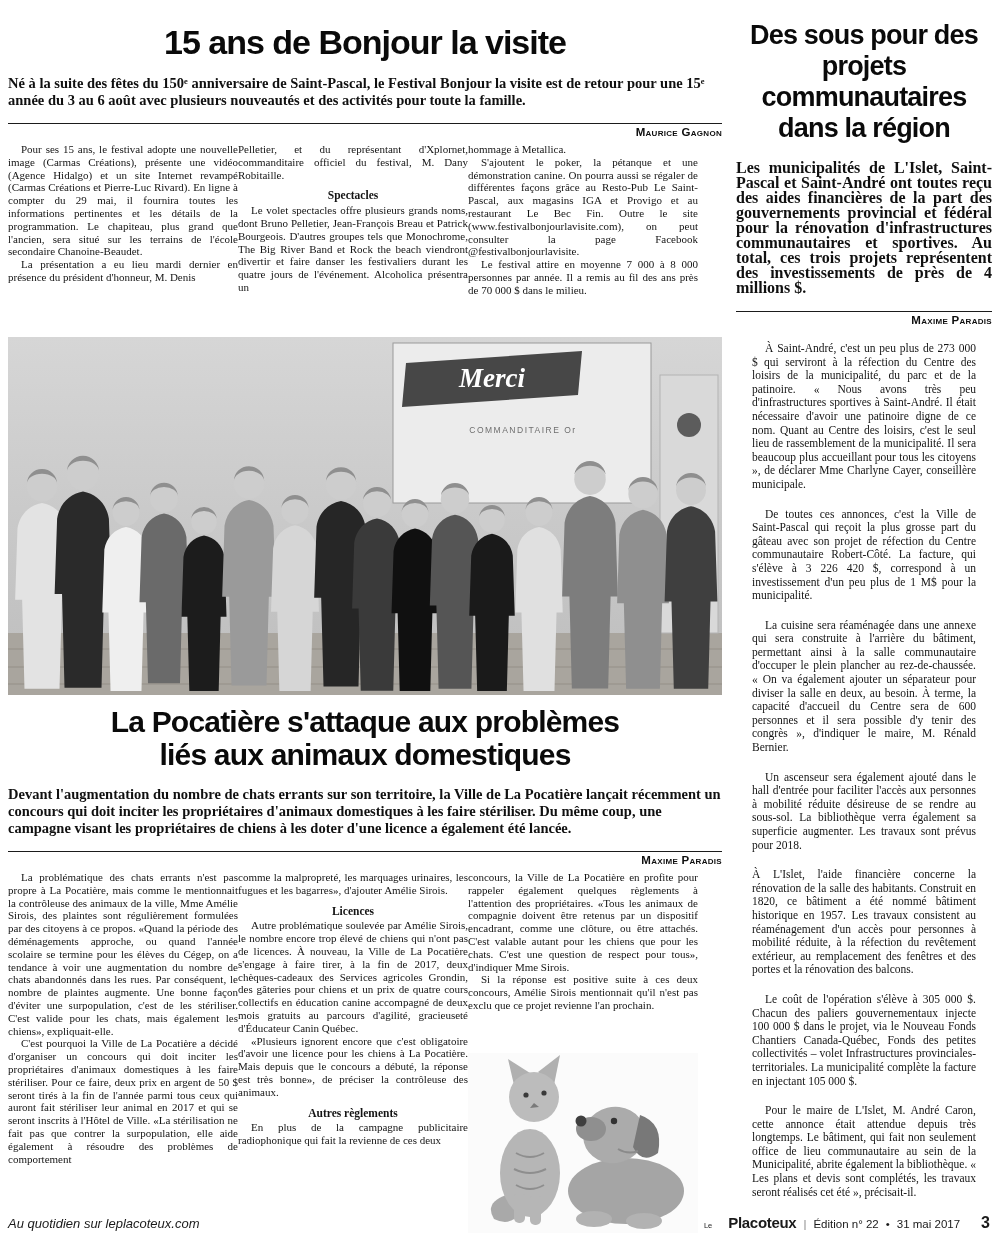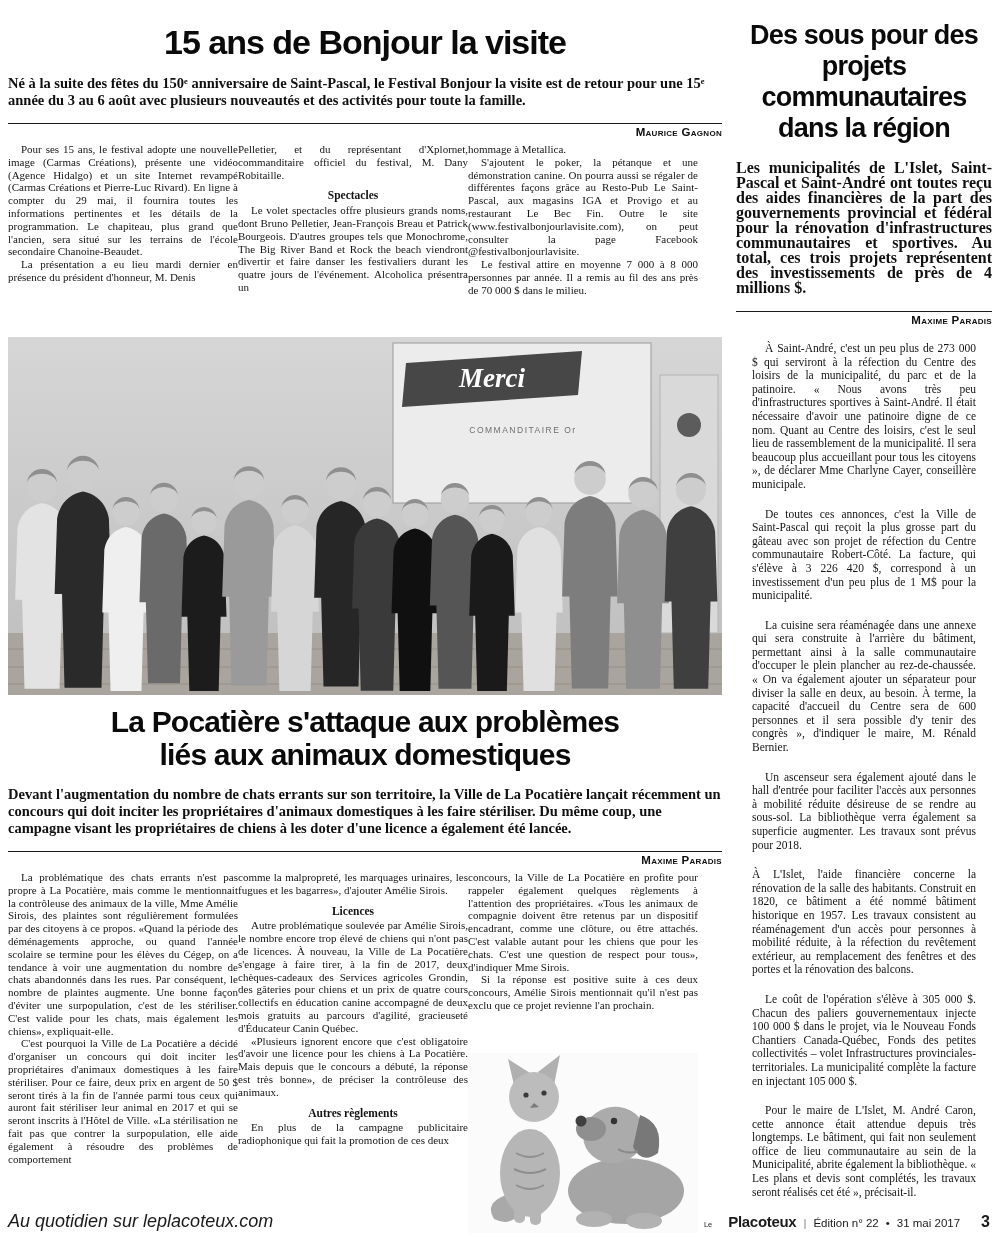--- a/index.html
+++ b/index.html
@@ -35,21 +35,21 @@
   .photo { display:block; margin-top:6px; }
   .pet-photo { margin-top:auto; }
 
   .side-body { margin-top:4px; text-align:justify; font-size:11.5px; line-height:13.6px; hyphens:auto; }
   .side-body p { margin:16px; }
   .side-body p.ind { text-indent:13px; }
 
   .page-footer { position:absolute; left:8px; right:10px; bottom:6px; display:flex;
                  justify-content:space-between; align-items:baseline;
                  font-family:"Liberation Sans", sans-serif; }
-  .footer-left { font-style:italic; font-size:18px; color:#1a1a1a; }
+  .footer-left { font-style:italic; font-size:13px; color:#1a1a1a; }
   .footer-right { display:flex; align-items:baseline; gap:7px; font-size:11.5px; color:#1a1a1a; }
   .brand-prefix { font-size:7.5px; }
   .brand { font-weight:700; font-size:15px; letter-spacing:-0.3px;margin-left:16px; }
   .sep { color:#888; }
   .pagenum { font-weight:700; font-size:16px; margin-left:14px; }
 </style>
 </head>
 <body>
 
 <div class="page">
@@ -139,21 +139,21 @@
           <div class="col">
             <p class="ind">La problématique des chats errants n'est pas propre à La Pocatière, mais comme le mentionnait la contrôleuse des animaux de la ville, Mme Amélie Sirois, des plaintes sont régulièrement formulées par des citoyens à ce propos. «Quand la période des déménagements approche, ou quand l'année scolaire se termine pour les élèves du Cégep, on a tendance à voir une augmentation du nombre de chats abandonnés dans les rues. Par conséquent, le nombre de plaintes augmente. Une bonne façon d'éviter une surpopulation, c'est de les stériliser. C'est valide pour les chats, mais également les chiens», expliquait-elle.</p>
             <p class="ind">C'est pourquoi la Ville de La Pocatière a décidé d'organiser un concours qui doit inciter les propriétaires d'animaux domestiques à les faire stériliser. Pour ce faire, deux prix en argent de 50 $ seront tirés à la fin de l'année parmi tous ceux qui auront fait stériliser leur animal en 2017 et qui se seront inscrits à l'Hôtel de Ville. «La stérilisation ne fait pas que contrer la surpopulation, elle aide également à résoudre des problèmes de comportement</p>
           </div>
           <div class="col">
             <p>comme la malpropreté, les marquages urinaires, les fugues et les bagarres», d'ajouter Amélie Sirois.</p>
             <div class="subhead">Licences</div>
             <p class="ind">Autre problématique soulevée par Amélie Sirois, le nombre encore trop élevé de chiens qui n'ont pas de licences. À nouveau, la Ville de La Pocatière s'engage à faire tirer, à la fin de 2017, deux chèques-cadeaux des Services agricoles Grondin, des gâteries pour chiens et un prix de quatre cours collectifs en éducation canine accompagné de deux mois gratuits au parcours d'agilité, gracieuseté d'Éducateur Canin Québec.</p>
             <p class="ind">«Plusieurs ignorent encore que c'est obligatoire d'avoir une licence pour les chiens à La Pocatière. Mais depuis que le concours a débuté, la réponse est très bonne», de préciser la contrôleuse des animaux.</p>
             <div class="subhead">Autres règlements</div>
-            <p class="ind">En plus de la campagne publicitaire radiophonique qui fait la promotion de ces deux</p>
+            <p class="ind">En plus de la campagne publicitaire radiophonique qui fait la revienne de ces deux</p>
           </div>
           <div class="col">
             <p>concours, la Ville de La Pocatière en profite pour rappeler également quelques règlements à l'attention des propriétaires. «Tous les animaux de compagnie doivent être retenus par un dispositif encadrant, comme une clôture, ou être attachés. C'est valable autant pour les chiens que pour les chats. C'est une question de respect pour tous», d'indiquer Mme Sirois.</p>
             <p class="ind">Si la réponse est positive suite à ces deux concours, Amélie Sirois mentionnait qu'il n'est pas exclu que ce projet revienne l'an prochain.</p>
 
             <svg class="pet-photo" width="230" height="180" viewBox="0 0 230 180">
               <rect x="0" y="0" width="230" height="180" fill="#fbfbfb"></rect>
               <g>
                 <path d="M38,142 q-22,8 -12,24 q16,8 26,-6 Z" fill="#a9a9a9"></path>
                 <ellipse cx="62" cy="120" rx="30" ry="44" fill="#b6b6b6"></ellipse>

